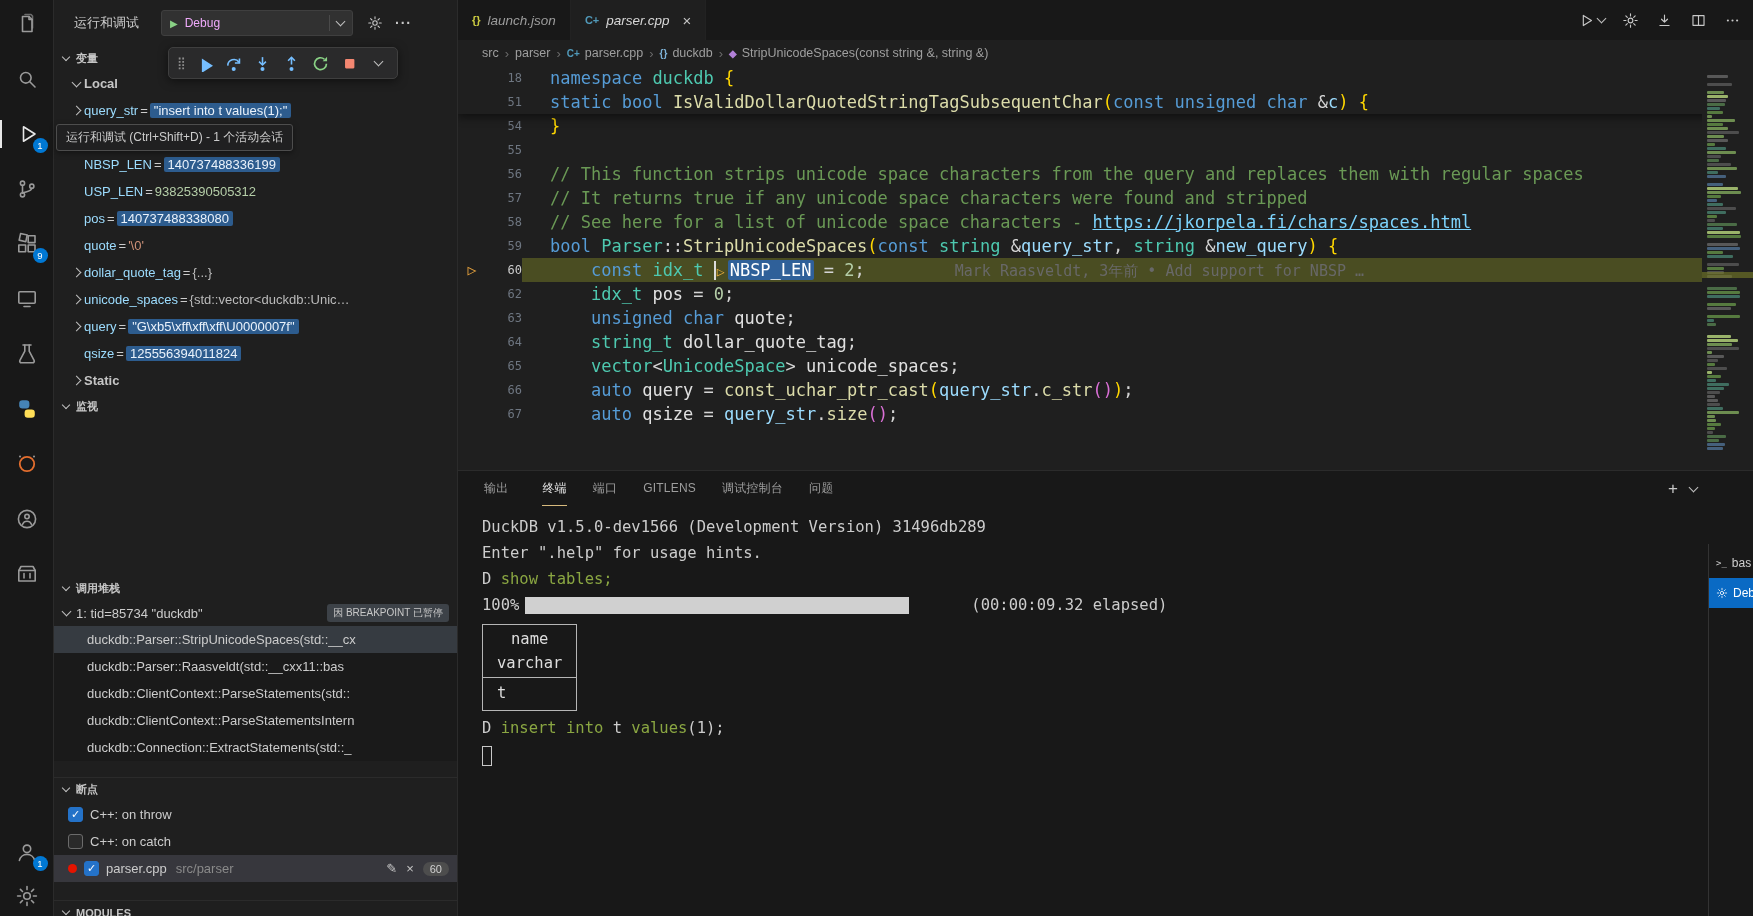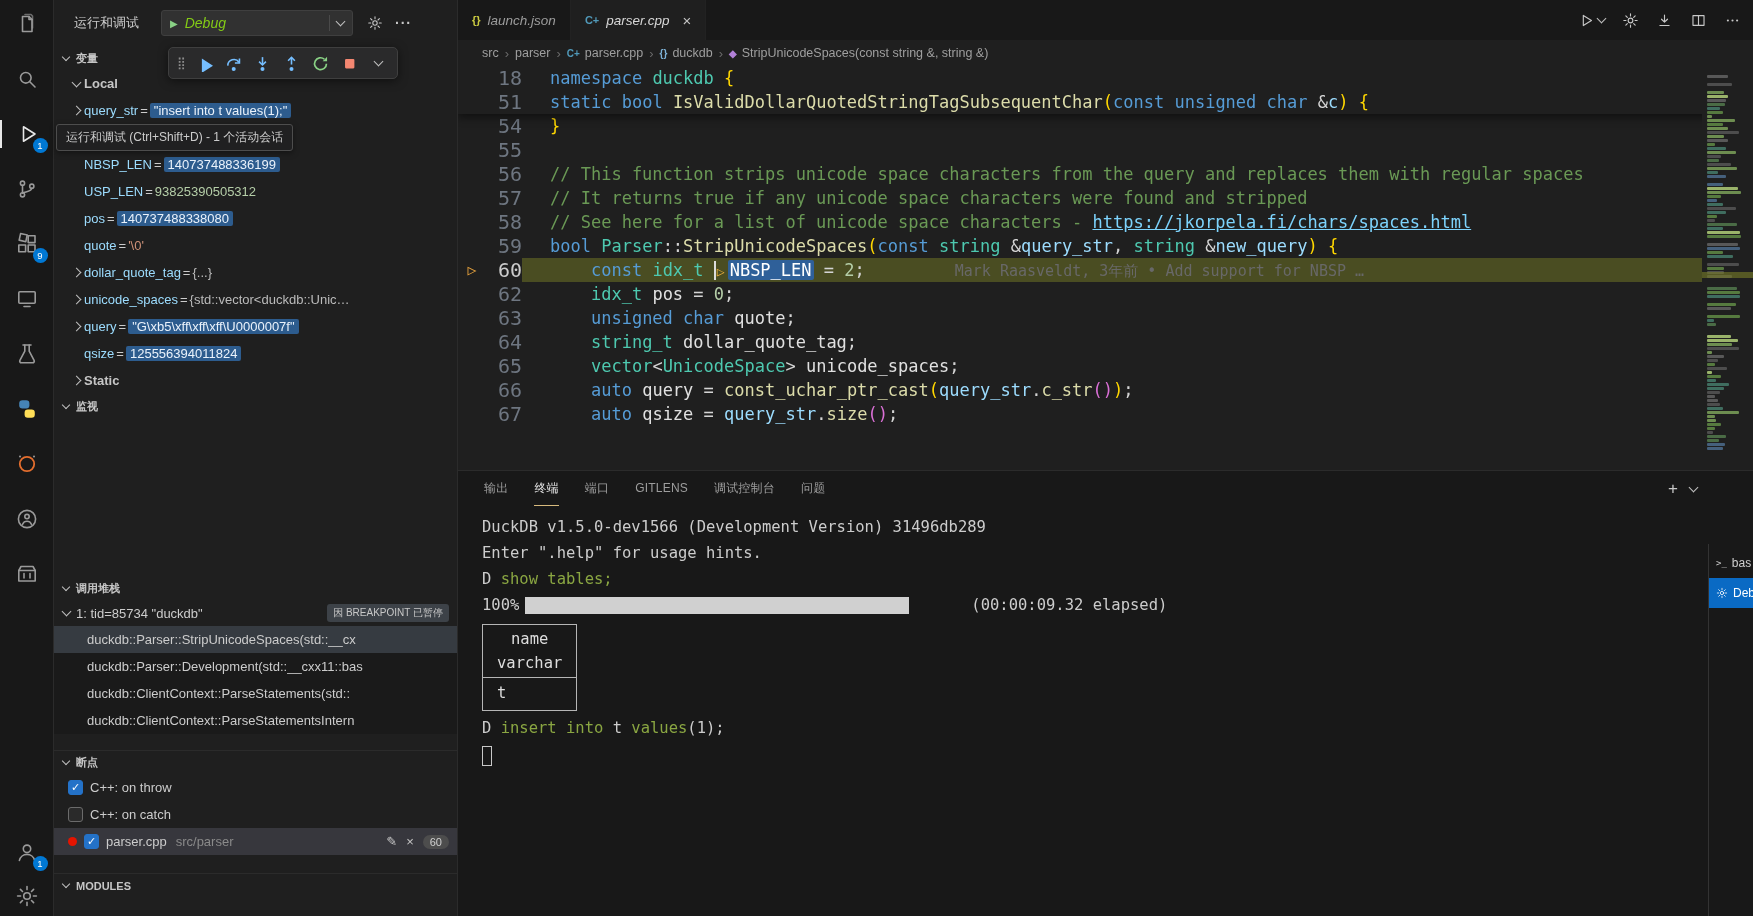--- a/index.html
+++ b/index.html
@@ -16,21 +16,21 @@
   .ab-item.active{color:#e7e7e7;}
   .ab-item.active::before{content:"";position:absolute;left:-13px;top:0;width:2px;height:28px;background:#e7e7e7;}
   .ab-badge{position:absolute;right:-7px;bottom:-5px;min-width:15px;height:15px;border-radius:9px;background:#0078d4;color:#fff;font-size:9.5px;line-height:15px;text-align:center;padding:0 3px;}
 
   
   .sidebar{width:404px;flex:none;background:#1f1f1f;border-right:1px solid #2b2b2b;display:flex;flex-direction:column;overflow:hidden;position:relative;}
   .side-head{height:46px;flex:none;display:flex;align-items:center;padding:0 8px 0 20px;}
   .side-title{font-size:13px;color:#ccc;white-space:nowrap;}
   .cfg{margin-left:22px;width:192px;height:26px;background:#313131;border:1px solid #3f3f3f;border-radius:3px;display:flex;align-items:center;padding:0 8px;gap:7px;cursor:pointer;}
   .cfg-play{color:#89d185;font-size:10px;}
-  .cfg-label{font-size:14px;color:#84cc16;flex:1;font-style:italic;}
+  .cfg-label{font-size:12px;color:#f0abfc;flex:1;}
   .cfg-sep{width:1px;height:16px;background:#4a4a4a;}
   .head-gear{margin-left:14px;display:flex;color:#c8c8c8;cursor:pointer;}
   .head-more{margin-left:12px;color:#c8c8c8;font-weight:bold;letter-spacing:1px;font-size:14px;cursor:pointer;}
   .sec-h{height:24px;flex:none;display:flex;align-items:center;gap:7px;padding-left:9px;font-size:11px;font-weight:700;color:#c5c5c5;cursor:pointer;}
   .sec-h .chev{width:6px;height:6px;}
   .watch-body{height:158px;flex:none;}
   .bp-h{margin-top:16px;border-top:1px solid #2b2b2b;}
   .modules-h{margin-top:18px;border-top:1px solid #2b2b2b;}
   .vrow{height:27px;flex:none;display:flex;align-items:center;padding-left:14px;white-space:nowrap;overflow:hidden;font-size:13px;cursor:pointer;}
   .vrow .twisty{width:16px;flex:none;display:flex;align-items:center;justify-content:center;}
@@ -76,21 +76,21 @@
   .bicon{font-size:10px;font-weight:700;}
   .bicon.cpp{color:#519aba;}
   .bicon.namespace{color:#7fb3d8;}
   .bicon.method{color:#b180d7;}
 
   .editor{flex:none;height:404px;position:relative;overflow:hidden;}
   .code{font-family:"DejaVu Sans Mono",monospace;font-size:17px;line-height:24px;height:100%;}
   .sticky-wrap{position:relative;z-index:3;box-shadow:0 4px 8px rgba(0,0,0,.45);background:#1f1f1f;}
   .cline{height:24px;display:flex;white-space:pre;}
   .glyph{width:28px;flex:none;display:flex;align-items:center;justify-content:center;}
-  .lnum{width:36px;flex:none;text-align:right;color:#6e7681;font-size:20px;line-height:24px;}
+  .lnum{width:36px;flex:none;text-align:right;color:#6e7681;font-size:12px;line-height:24px;}
   .lnum.cur{color:#ccc;}
   .ltext{flex:1;padding-left:28px;min-width:0;overflow:hidden;}
   .cline.current .ltext{background:#4a4d22;}
   .cur-arrow{color:#e8a33d;font-size:15px;font-weight:700;}
   .caret{display:inline-block;width:2px;height:19px;background:#dcdcdc;vertical-align:-4px;}
   .inlmark{color:#f0b13c;font-size:13px;margin:0 3px 0 1px;}
   .tk-k{color:#569cd6;} .tk-t{color:#4ec9b0;} .tk-f{color:#dcdcaa;}
   .tk-v{color:#9cdcfe;} .tk-w{color:#d4d4d4;} .tk-wv{color:#e0e0e0;}
   .tk-n{color:#b5cea8;} .tk-o{color:#d4d4d4;} .tk-c{color:#6a9955;}
   .tk-cl{color:#7dd3fc;text-decoration:underline;cursor:pointer;}
@@ -99,21 +99,21 @@
   .tk-blame{color:#686868;margin-left:90px;font-size:15px;}
   .minimap{position:absolute;top:0;right:0;width:51px;height:100%;background:#1f1f1f;z-index:4;padding-top:4px;cursor:pointer;}
   .mm-row{height:3px;margin:1px 8px 0 5px;border-radius:1px;}
   .mm-band{position:absolute;left:0;right:0;top:206px;height:6px;background:rgba(122,126,40,.6);}
 
   
   .panel{flex:1;background:#181818;border-top:1px solid #2b2b2b;display:flex;flex-direction:column;position:relative;min-height:0;}
   .panel-tabs{height:35px;flex:none;display:flex;align-items:center;padding-left:26px;}
   .ptabs{display:flex;gap:26px;height:100%;}
   .ptab{display:flex;align-items:center;height:100%;font-size:12px;color:#9d9d9d;border-bottom:1px solid transparent;cursor:pointer;letter-spacing:.2px;}
-  .ptab.active{color:#e7e7e7;border-bottom-color:#d7ba7d;}
+  .ptab.active{color:#e7e7e7;border-bottom-color:#d7ba7d;margin-left:8px;}
   .panel-actions{margin-left:auto;display:flex;align-items:center;gap:12px;padding-right:56px;color:#c8c8c8;}
   .pa-plus{font-size:17px;cursor:pointer;}
   .panel-body{flex:1;position:relative;min-height:0;}
   .terminal{position:absolute;inset:0 46px 0 0;padding:8px 0 0 24px;font-family:"DejaVu Sans Mono",monospace;font-size:15.5px;line-height:26px;color:#ccc;overflow:hidden;}
   .tline{height:26px;display:flex;align-items:center;white-space:pre;}
   .tk-sq{color:#8aa642;}
   .prog-bar{display:inline-block;width:384px;height:17px;background:#d0d0d0;margin-left:6px;}
   .prog-elapsed{margin-left:62px;}
   .tbl{display:inline-block;border:1px solid #b5b5b5;margin:6px 0 4px;color:#ddd;}
   .tbl-h{border-bottom:1px solid #b5b5b5;padding:2px 14px;text-align:center;line-height:24px;}
@@ -345,23 +345,24 @@
       <span class="chev down"></span>
       <span>调用堆栈</span>
     </div>
     <div class="thread-row">
       <span class="chev down"></span>
       <span class="thread-label">1: tid=85734 "duckdb"</span>
       <span class="thread-badge">因 BREAKPOINT 已暂停</span>
     </div>
     <div id="frames">
         <div class="frame selected">duckdb::Parser::StripUnicodeSpaces(std::__cx</div>
-        <div class="frame">duckdb::Parser::Development(std::__cxx11::bas</div>
+        <div class="frame">duckdb::Parser::Raasveldt(std::__cxx11::bas</div>
         <div class="frame">duckdb::ClientContext::ParseStatements(std::</div>
         <div class="frame">duckdb::ClientContext::ParseStatementsIntern</div>
+        <div class="frame">duckdb::Connection::ExtractStatements(std::_</div>
       </div>
 
     <div class="sec-h bp-h">
       <span class="chev down"></span>
       <span>断点</span>
     </div>
     <div id="bps">
         <div class="bprow">
           <span class="cbx on">✓</span>
           <span>C++: on throw</span>

